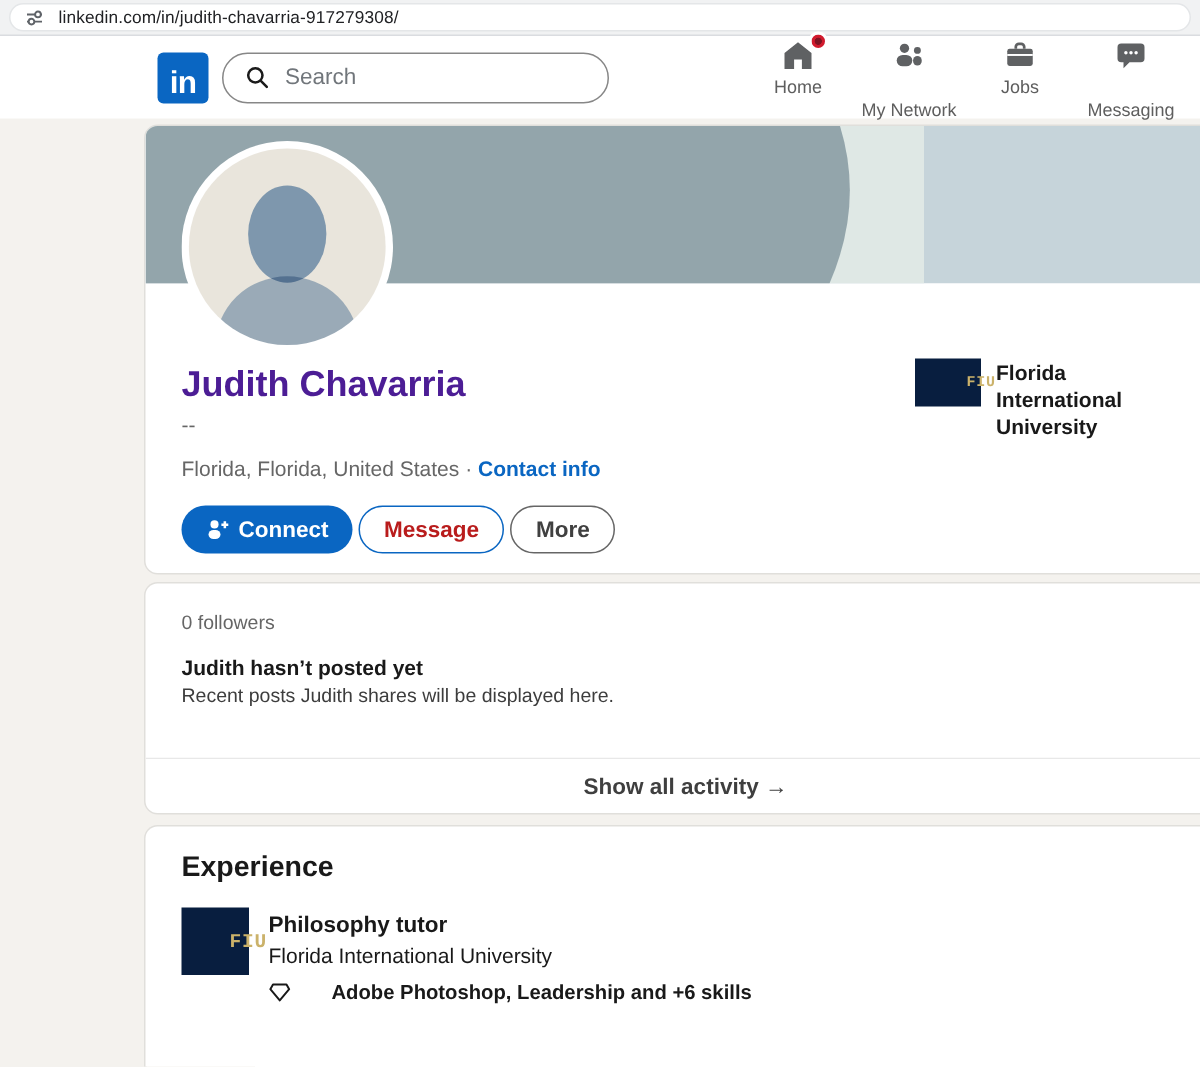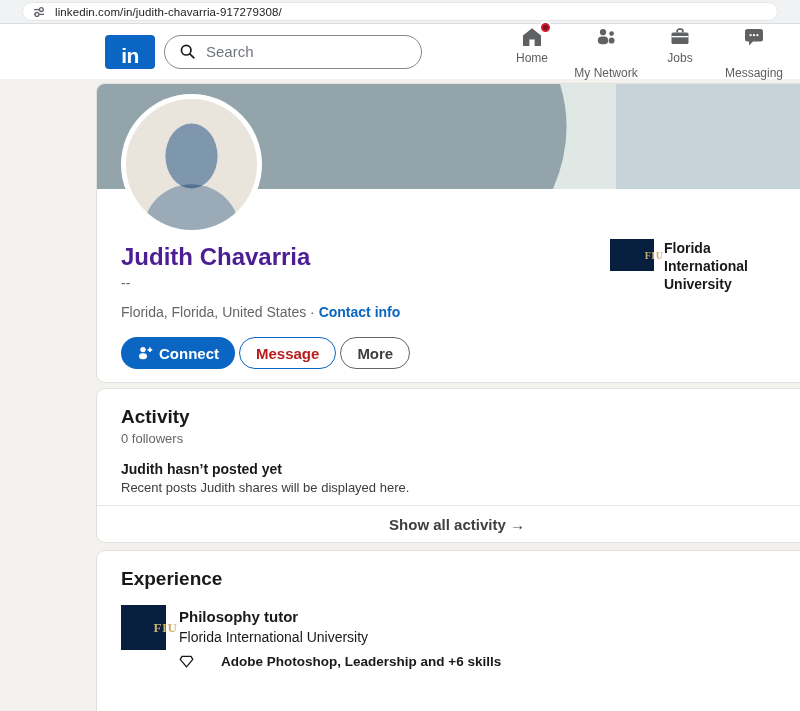--- a/index.html
+++ b/index.html
@@ -1,28 +1,28 @@
 <!DOCTYPE html>
 <html><head>
 <meta charset="utf-8">
 <style>
   * { margin:0; padding:0; box-sizing:border-box; }
   html,body { width:800px; height:711px; overflow:hidden; }
   body { background:#f4f2ee; font-family:"Liberation Sans", sans-serif; color:#191919; }
 
   
   .browser-bar { height:24px; background:#f1f2f3; border-bottom:1px solid #dadce0;
-    display:flex; align-items:center; padding:0 22px; }
+    display:flex; align-items:center; padding:0 6px; }
   .url-pill { flex:1; height:19px; background:#fff; border:1px solid #e4e6e8; border-radius:10px;
     display:flex; align-items:center; gap:9px; padding:0 9px; }
   .url-text { font-size:11.5px; color:#202124; letter-spacing:.1px; white-space:nowrap; }
 
   
   .ln-header { height:55px; background:#fff; display:flex; align-items:center; padding-left:105px; }
-  .ln-logo { width:50px; height:34px; background:#0a66c2; border-radius:4px; color:#fff;
+  .ln-logo { width:34px; height:34px; background:#0a66c2; border-radius:4px; color:#fff;
     font-size:21px; font-weight:bold; display:flex; align-items:flex-end; justify-content:center;
     line-height:1.15; letter-spacing:-.5px; }
   .search-box { margin-left:9px; width:258px; height:34px; border:1px solid #878787; border-radius:17px;
     display:flex; align-items:center; gap:10px; padding:0 14px; background:#fff; }
   .search-box input { border:none; outline:none; font-size:15px; color:#404040; width:180px;
     font-family:"Liberation Sans", sans-serif; background:transparent; }
   .search-box input::placeholder { color:#71767b; }
   .ln-nav { margin-left:auto; display:flex; align-items:flex-start; padding-right:4px; }
   .nav-item { display:flex; flex-direction:column; align-items:center; justify-content:center;
     min-width:64px; padding:4px 8px 2px; cursor:pointer;text-align:center; }
@@ -47,21 +47,21 @@
   .p-contact { color:#0a66c2; font-weight:bold; cursor:pointer; }
   .btn-row { margin-top:16px; display:flex; gap:4px; }
   .btn { height:32px; border-radius:16px; font-size:15px; font-weight:bold; padding:0 16px;
     display:inline-flex; align-items:center; gap:6px; cursor:pointer; background:#fff;
     font-family:"Liberation Sans", sans-serif; }
   .btn-primary { background:#0a66c2; color:#fff; border:none; }
   .btn-outline-blue { border:1px solid #0a66c2; color:#b91c1c; }
   .btn-outline-gray { border:1px solid #666; color:#404040; }
   .org-badge { position:absolute; top:155px; left:513px; display:flex; gap:10px; align-items:flex-start;
     cursor:pointer; }
-  .fiu-logo { background:#081e3f; color:#cbb26a; font-family:Liberation Serif, serif; font-weight:bold;
+  .fiu-logo { background:#081e3f; color:#cbb26a; font-family:Liberation Mono, monospace; font-weight:bold;
     display:flex; align-items:center; justify-content:center; letter-spacing:.5px; flex-shrink:0;padding-left:44px; }
   .fiu-logo.sm { width:32px; height:32px; font-size:10px; }
   .fiu-logo.lg { width:45px; height:45px; font-size:13px; }
   .org-name { font-size:14px; font-weight:600; color:#191919; line-height:18px; width:128px; }
 
   
   .activity-card { margin-top:7px; height:153px; display:flex; flex-direction:column; }
   .card-pad { padding:16px 24px 0; }
   .sec-title { font-size:19px; font-weight:600; color:#191919; line-height:24px; }
   .followers { font-size:13px; color:#666; margin-top:2px; }
@@ -205,21 +205,20 @@
     </div>
 
     <div class="org-badge">
       <div class="fiu-logo sm">FIU</div>
       <div class="org-name">Florida International University</div>
     </div>
   </div>
 
   <div class="card activity-card">
     <div class="card-pad">
-      <div class="sec-title">Activity</div>
       <div class="followers">0 followers</div>
       <div class="empty-title">Judith hasn’t posted yet</div>
       <div class="empty-sub">Recent posts Judith shares will be displayed here.</div>
     </div>
     <div class="card-footer">Show all activity →</div>
   </div>
 
   <div class="card experience-card">
     <div class="card-pad">
       <div class="sec-title">Experience</div>

